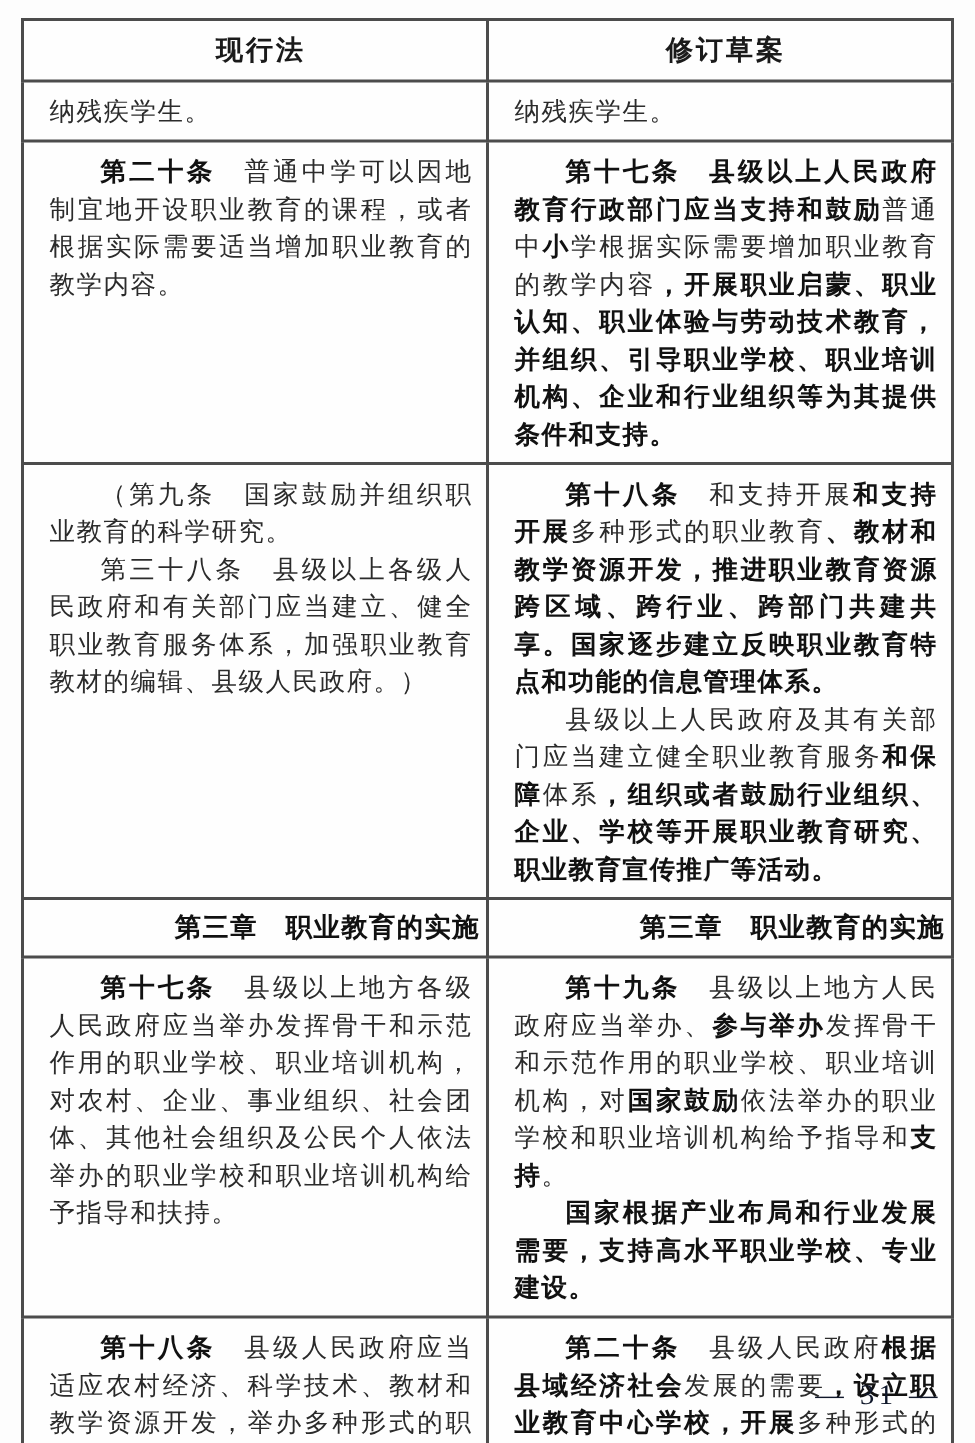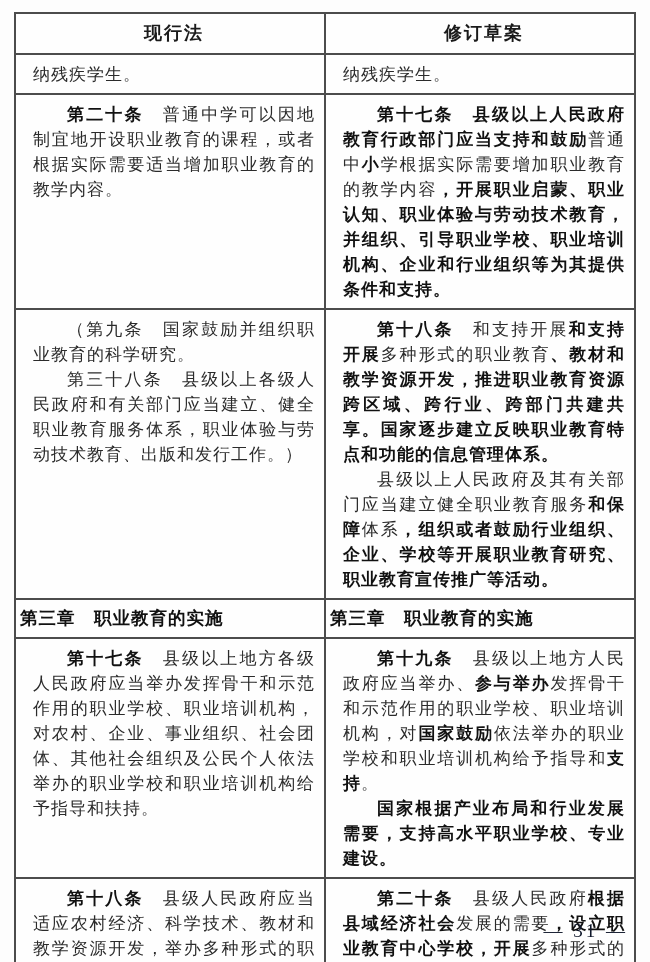--- a/index.html
+++ b/index.html
@@ -36,21 +36,21 @@
   }
   .para{
     font-size:17px;
     line-height:25px;
     letter-spacing:1px;
     text-align:justify;
     text-justify:inter-ideograph;
     word-break:break-all;
   }
   .para.indent{text-indent:2em;}
-  .para.center{text-align:left;text-indent:0;}
+  .para.center{text-align:right;text-indent:0;}
   .seg{font-weight:400;}
   .seg.bold{
     font-family:"Liberation Sans","DejaVu Sans",sans-serif;
     font-weight:700;
     color:#111;
   }
   tr.chapter-row td{padding:6px 4px;}
   tr.chapter-row .para{font-size:17.5px;}
   .page-footer{
     position:absolute;
@@ -86,21 +86,21 @@
           <td>
             <div class="para indent"><span class="seg bold">第二十条</span><span class="seg">　普通中学可以因地制宜地开设职业教育的课程，或者根据实际需要适当增加职业教育的教学内容。</span></div>
           </td>
           <td>
             <div class="para indent"><span class="seg bold">第十七条</span><span class="seg bold">　县级以上人民政府教育行政部门应当支持和鼓励</span><span class="seg">普通中</span><span class="seg bold">小</span><span class="seg">学根据实际需要增加职业教育的教学内容</span><span class="seg bold">，开展职业启蒙、职业认知、职业体验与劳动技术教育，并组织、引导职业学校、职业培训机构、企业和行业组织等为其提供条件和支持。</span></div>
           </td>
         </tr>
         <tr class="body-row">
           <td>
             <div class="para indent"><span class="seg">（第九条　国家鼓励并组织职业教育的科学研究。</span></div>
-            <div class="para indent"><span class="seg">第三十八条　县级以上各级人民政府和有关部门应当建立、健全职业教育服务体系，职业体验与劳动技术教育、出版和发行工作。）</span></div>
+            <div class="para indent"><span class="seg">第三十八条　县级以上各级人民政府和有关部门应当建立、健全职业教育服务体系，加强职业教育教材的编辑、县级人民政府。）</span></div>
           </td>
           <td>
             <div class="para indent"><span class="seg bold">第十八条</span><span class="seg">　和支持开展</span><span class="seg bold">和支持开展</span><span class="seg">多种形式的职业教育</span><span class="seg bold">、教材和教学资源开发，推进职业教育资源跨区域、跨行业、跨部门共建共享。国家逐步建立反映职业教育特点和功能的信息管理体系。</span></div>
             <div class="para indent"><span class="seg">县级以上人民政府及其有关部门应当建立健全职业教育服务</span><span class="seg bold">和保障</span><span class="seg">体系</span><span class="seg bold">，组织或者鼓励行业组织、企业、学校等开展职业教育研究、职业教育宣传推广等活动。</span></div>
           </td>
         </tr>
         <tr class="chapter-row">
           <td>
             <div class="para center"><span class="seg bold">第三章　职业教育的实施</span></div>
           </td>

